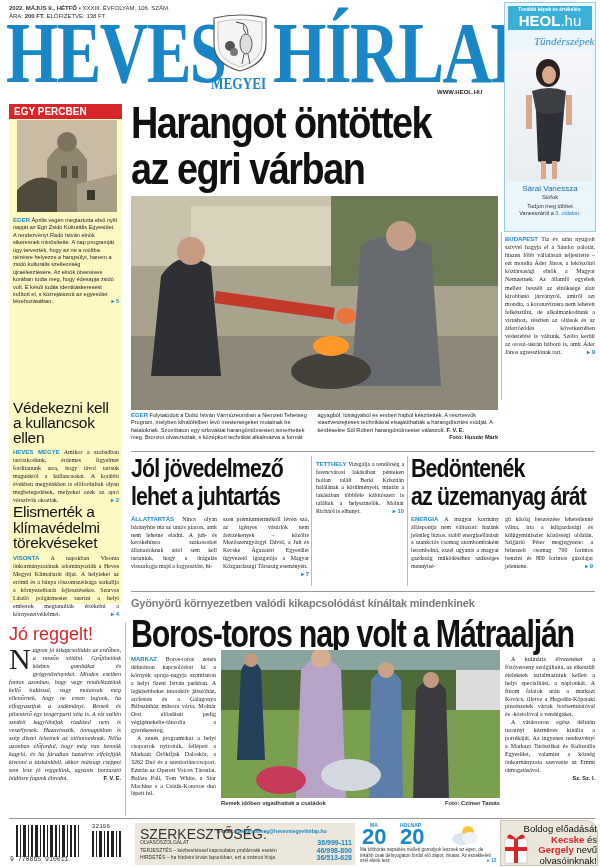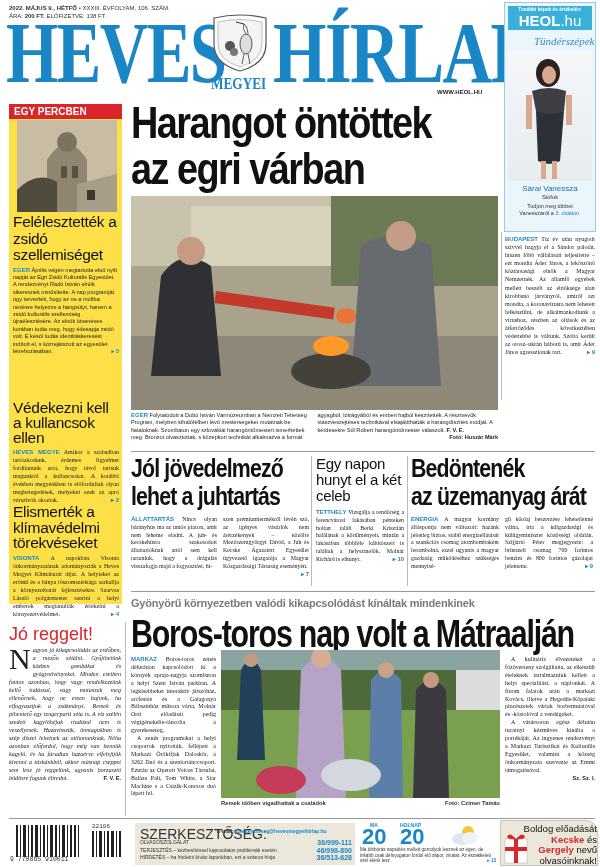--- a/index.html
+++ b/index.html
@@ -67,37 +67,36 @@
     </svg>
   </div>
   <div class="abs" style="left:0;top:181px;width:90px;text-align:center;font-size:8px;color:#1a6ea8;">Sárai Vanessza</div>
   <div class="abs" style="left:0;top:191px;width:90px;text-align:center;font-size:5.8px;color:#333;">Siófok</div>
   <div class="abs" style="left:0;top:200px;width:90px;text-align:center;font-size:5.5px;color:#333;">Tudjon meg többet</div>
   <div class="abs" style="left:0;top:207px;width:90px;text-align:center;font-size:5.5px;color:#333;">
     <span>Vanesszáról a</span> <span style="color:#1a86c6;">3. oldalon.</span>
   </div>
 </div>
 
-<div class="abs" style="left:9px;top:104px;width:113px;height:500px;background:#fde047;">
+<div class="abs" style="left:9px;top:104px;width:113px;height:500px;background:#fef9c3;">
   <div class="abs" style="left:0;top:0;width:113px;height:15px;background:#d8262b;color:#fff;font-size:10px;font-weight:bold;line-height:15px;padding-left:5px;">EGY PERCBEN</div>
   <div class="photo" style="left:8px;top:16px;width:100px;height:92px;background:#b9ac92;">
     <svg width="100" height="92" viewBox="0 0 100 92">
       <rect width="100" height="92" fill="#c8bca4"></rect>
       <path d="M30 92 L30 40 Q50 8 70 40 L70 92 Z" fill="#8f8571"></path>
       <rect x="44" y="46" width="6" height="12" fill="#5a5142"></rect>
       <rect x="55" y="46" width="6" height="12" fill="#5a5142"></rect>
       <circle cx="50" cy="22" r="10" fill="#7b735f"></circle>
       <path d="M0 70 Q20 50 40 62 L40 92 L0 92 Z" fill="#4f4a3c"></path>
       <path d="M60 64 L100 54 L100 92 L60 92 Z" fill="#a89e88"></path>
       <rect x="70" y="70" width="8" height="10" fill="#3c372d"></rect>
     </svg>
   </div>
 
   <div class="abs" style="left:4px;top:110px;width:106px;">
-    <div class="headline-light" style="font-size:15.5px;line-height:16.5px;">Felélesztették a zsidó szellemiséget</div>
     <div class="sans-small" style="margin-top:3px;font-size:5.6px;line-height:7.4px;">
       <span class="kicker">EGER</span>
       <span>Április végén megtartotta első nyílt napját az Egri Zsidó Kulturális Egyesület. A rendezvényt Radó István elnök sikeresnek minősítette. A nap programját úgy tervezték, hogy az ne a múltba nézésre helyezze a hangsúlyt, hanem a zsidó kulturális szellemiség újraélesztésére. Az elnök ötvenéves korában tudta meg, hogy édesapja zsidó volt. E késői tudás identitáskeresést indított el, s közrejátszott az egyesület létrehozásában.</span>
       <span class="pageref">▸ 5</span>
     </div>
   </div>
 
   <div class="abs" style="left:4px;top:400px;width:106px;">
     <div class="headline-light" style="font-size:15.5px;line-height:15.5px;">Elismerték a klímavédelmi törekvéseket</div>
     <div class="body-text" style="margin-top:3px;font-size:6px;line-height:8px;">
@@ -167,21 +166,20 @@
     </div>
     <div class="body-text" style="width:86px;font-size:5.9px;line-height:7.8px;">
       <span>szen prémiumtermékről lévén szó, az igényes vásárlók nem árérzékenyek – közölte Mezőszentgyörgyi Dávid, a Juh és Kecske Ágazatért Egyesület ügyvezető igazgatója a Magyar Közgazdasági Társaság eseményén.</span>
       <span class="pageref">▸ 7</span>
     </div>
   </div>
 </div>
 <div class="vline" style="left:311px;top:456px;height:130px;"></div>
 
 <div class="abs" style="left:316px;top:456px;width:88px;">
-  <div class="headline-light" style="font-size:15px;line-height:16px;">Egy napon hunyt el a két celeb</div>
   <div class="body-text" style="margin-top:5px;font-size:5.9px;line-height:7.8px;">
     <span class="kicker">TETTHELY</span>
     <span>Vizsgálja a rendőrség a ferencvárosi lakásában pénteken holtan talált Berki Krisztián halálának a körülményeit, miután a lakásában többféle kábítószert is találtak a helyszínelők. Molnár Richárd is elhunyt.</span>
     <span class="pageref">▸ 10</span>
   </div>
 </div>
 <div class="vline" style="left:407px;top:456px;height:130px;"></div>
 
 <div class="abs" style="left:411px;top:454px;width:185px;">
   <div class="cond" style="font-size:26px;line-height:28px;transform:scaleX(0.82);white-space:nowrap;">Bedöntenék</div>

